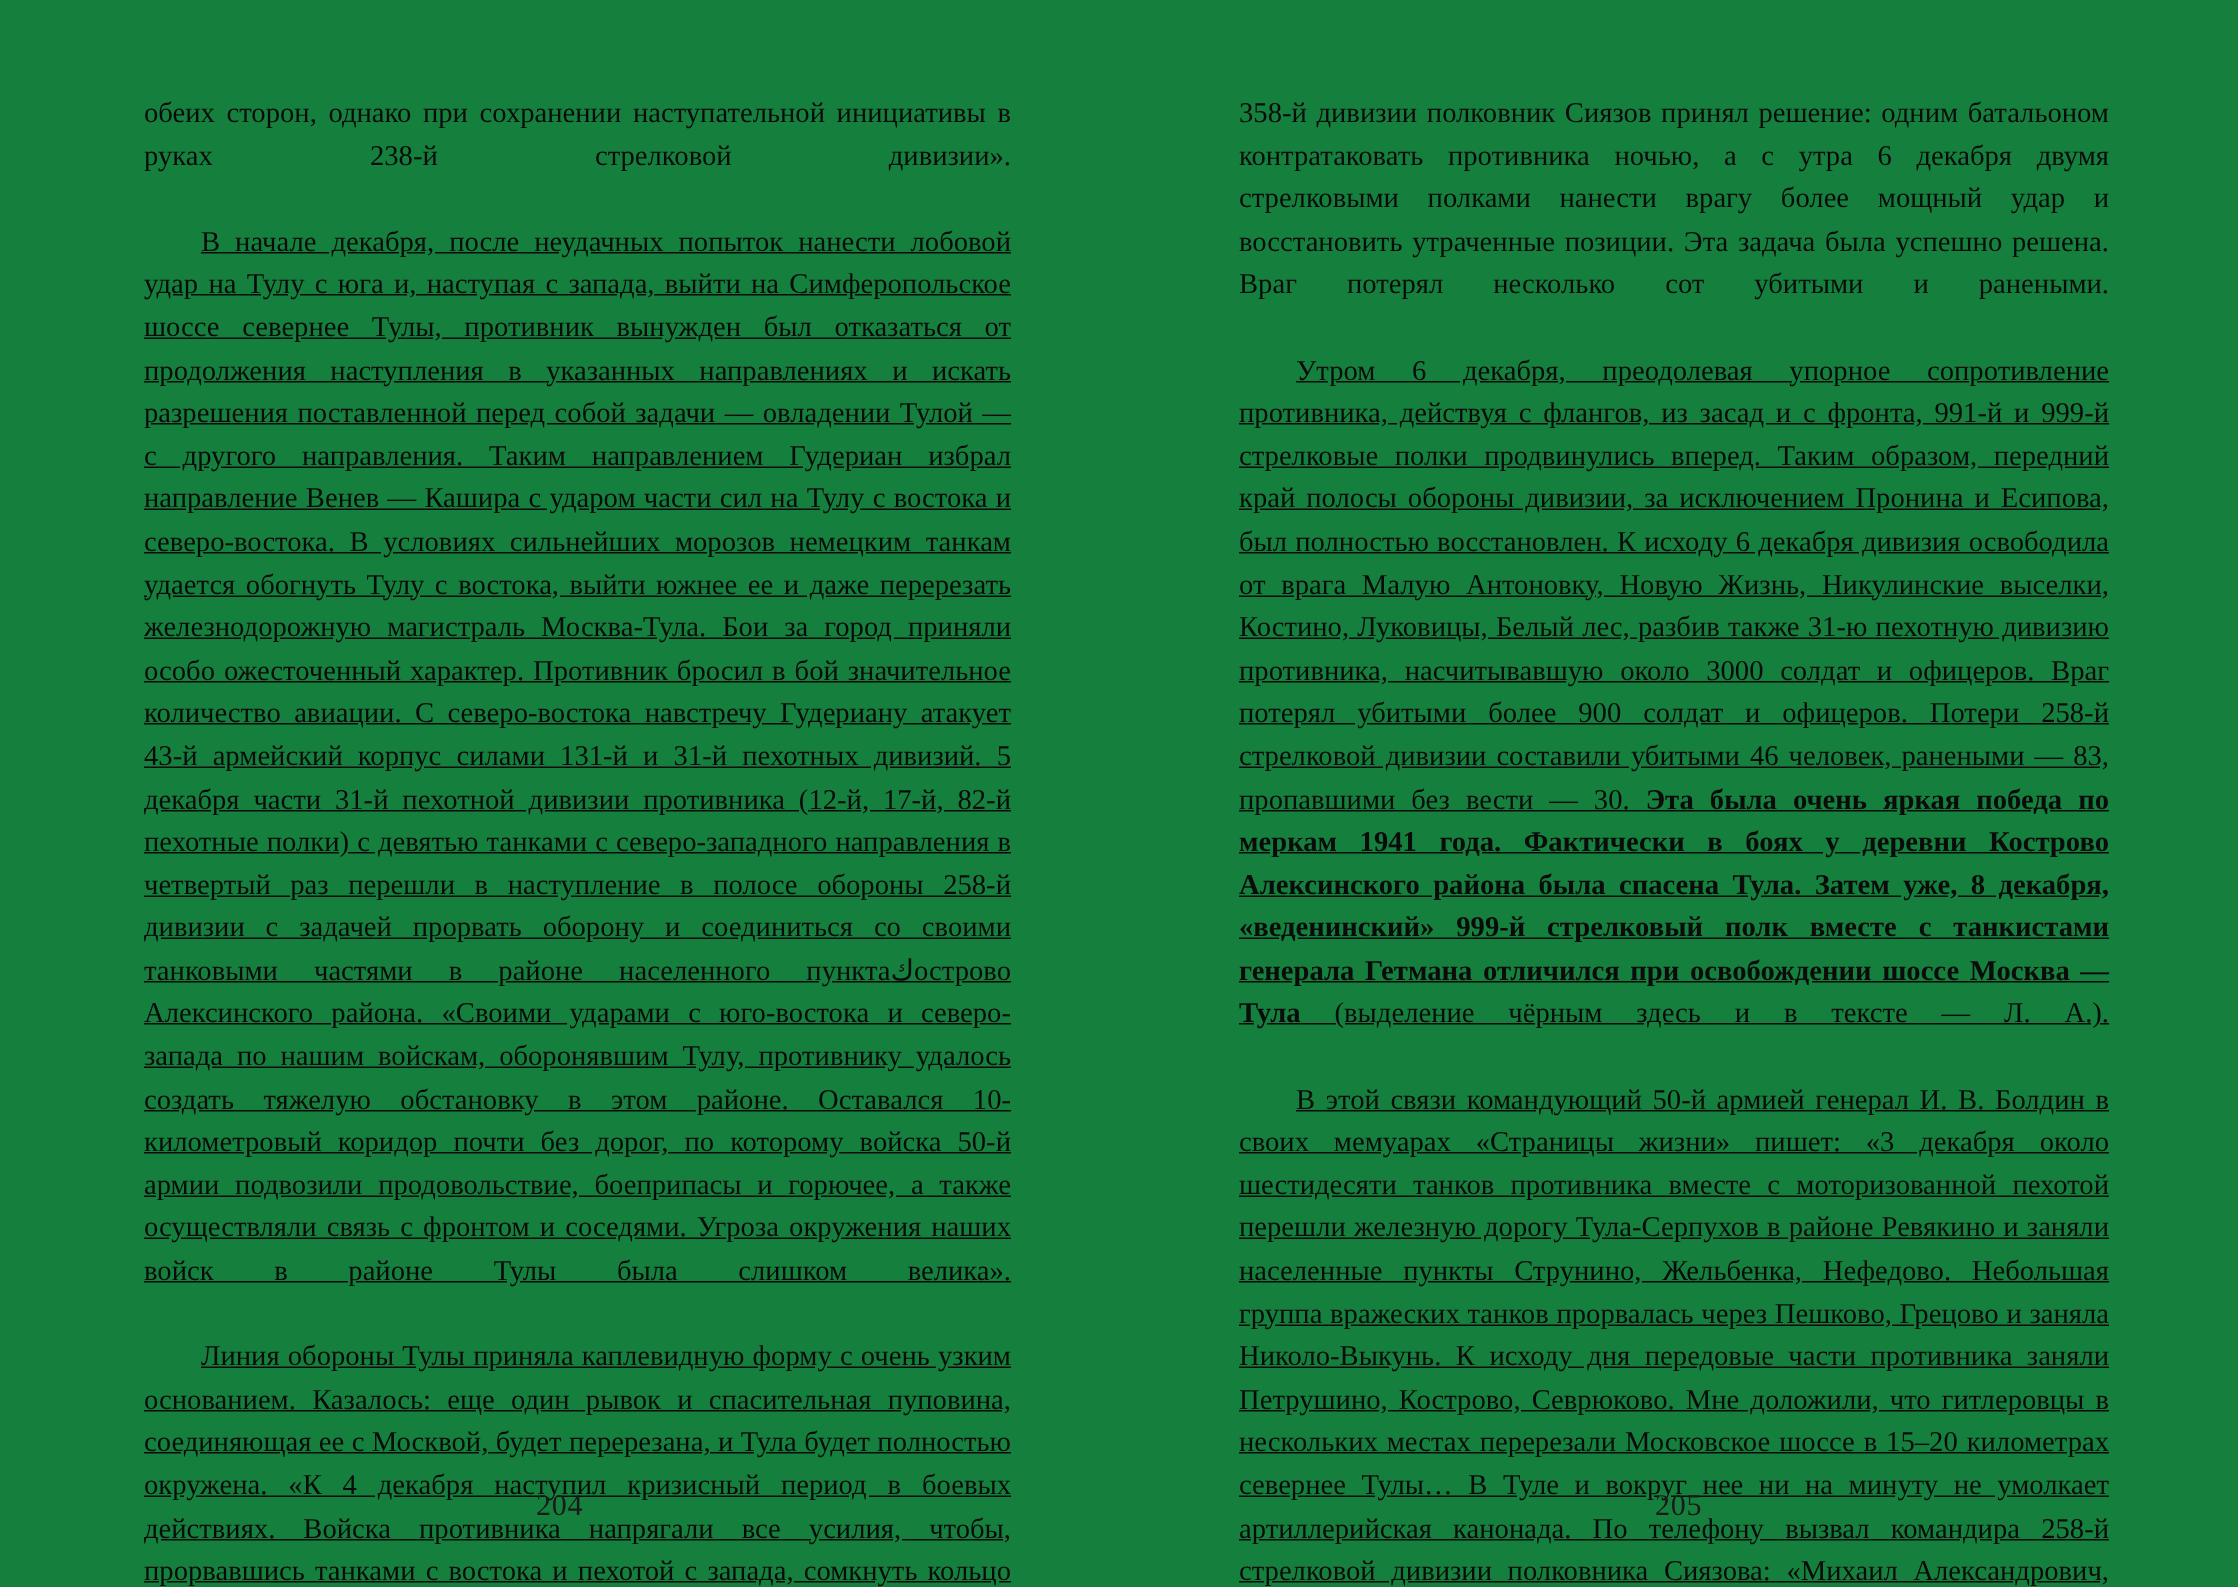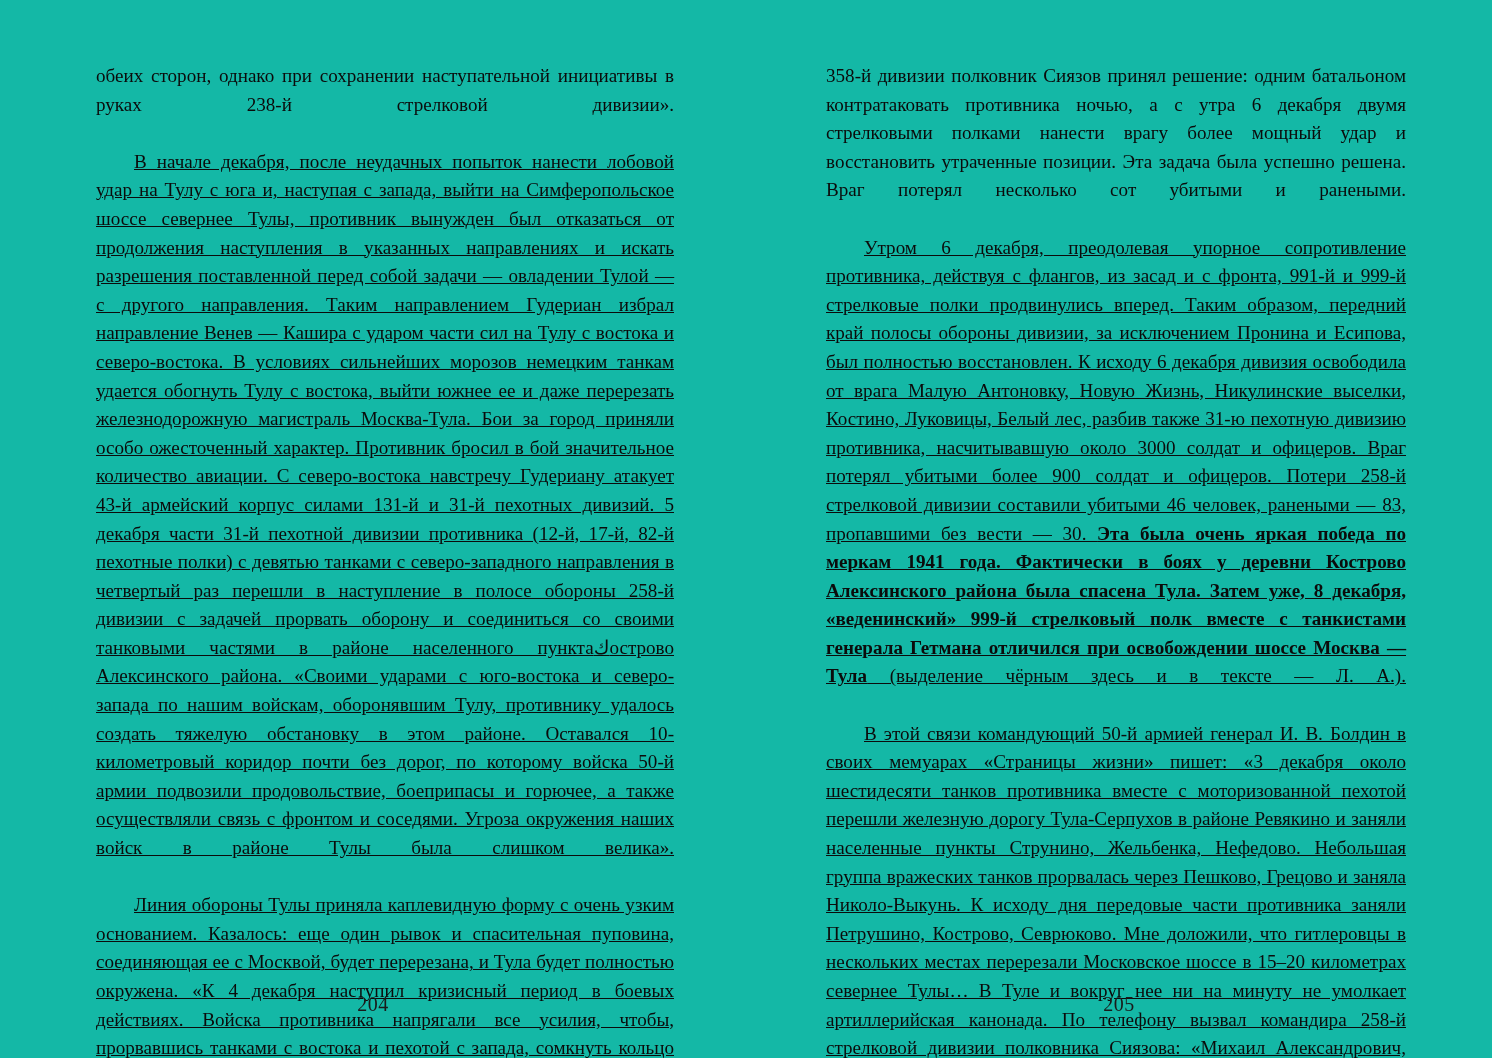--- a/index.html
+++ b/index.html
@@ -12,21 +12,21 @@
     width: 1492px;
     height: 1058px;
     overflow: hidden;
     font-family: "Liberation Serif", "DejaVu Serif", serif;
     color: #000000;
   }
   #spread {
     position: relative;
     width: 1492px;
     height: 1058px;
-    background: #14b8a6;
+    background: #15803d;
   }
   .page {
     position: absolute;
     top: 0;
     height: 1058px;
     box-sizing: border-box;
   }
   #page-left  { left: 0px;   width: 746px; }
   #page-right { left: 746px; width: 746px; }
 

